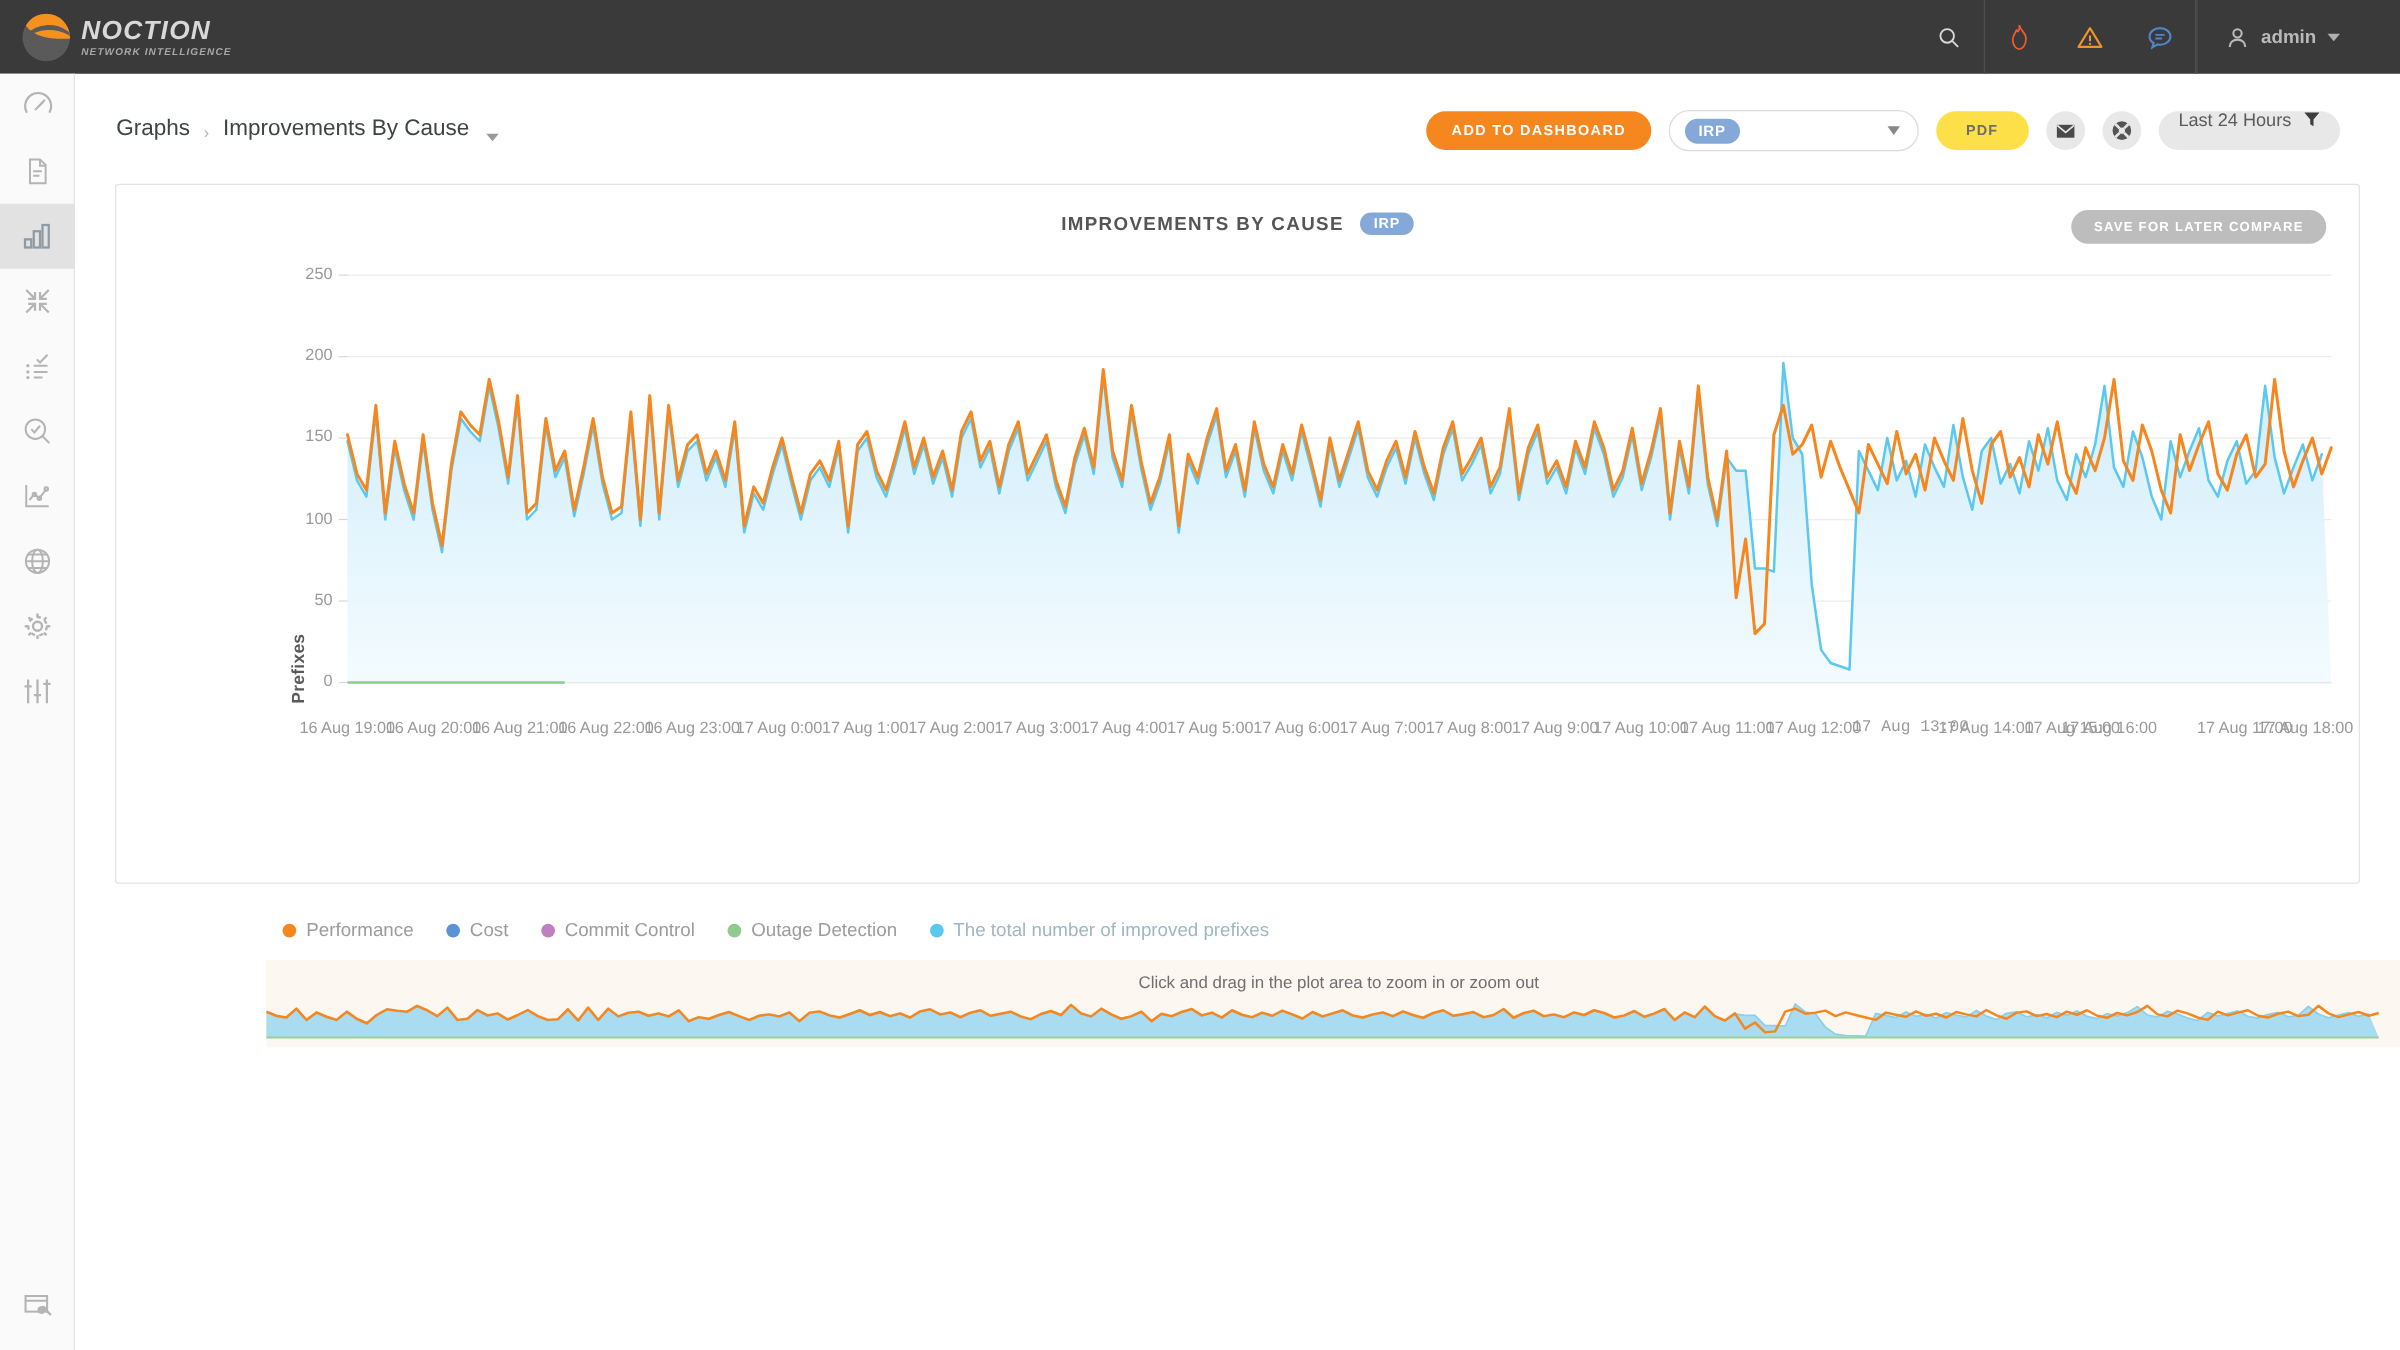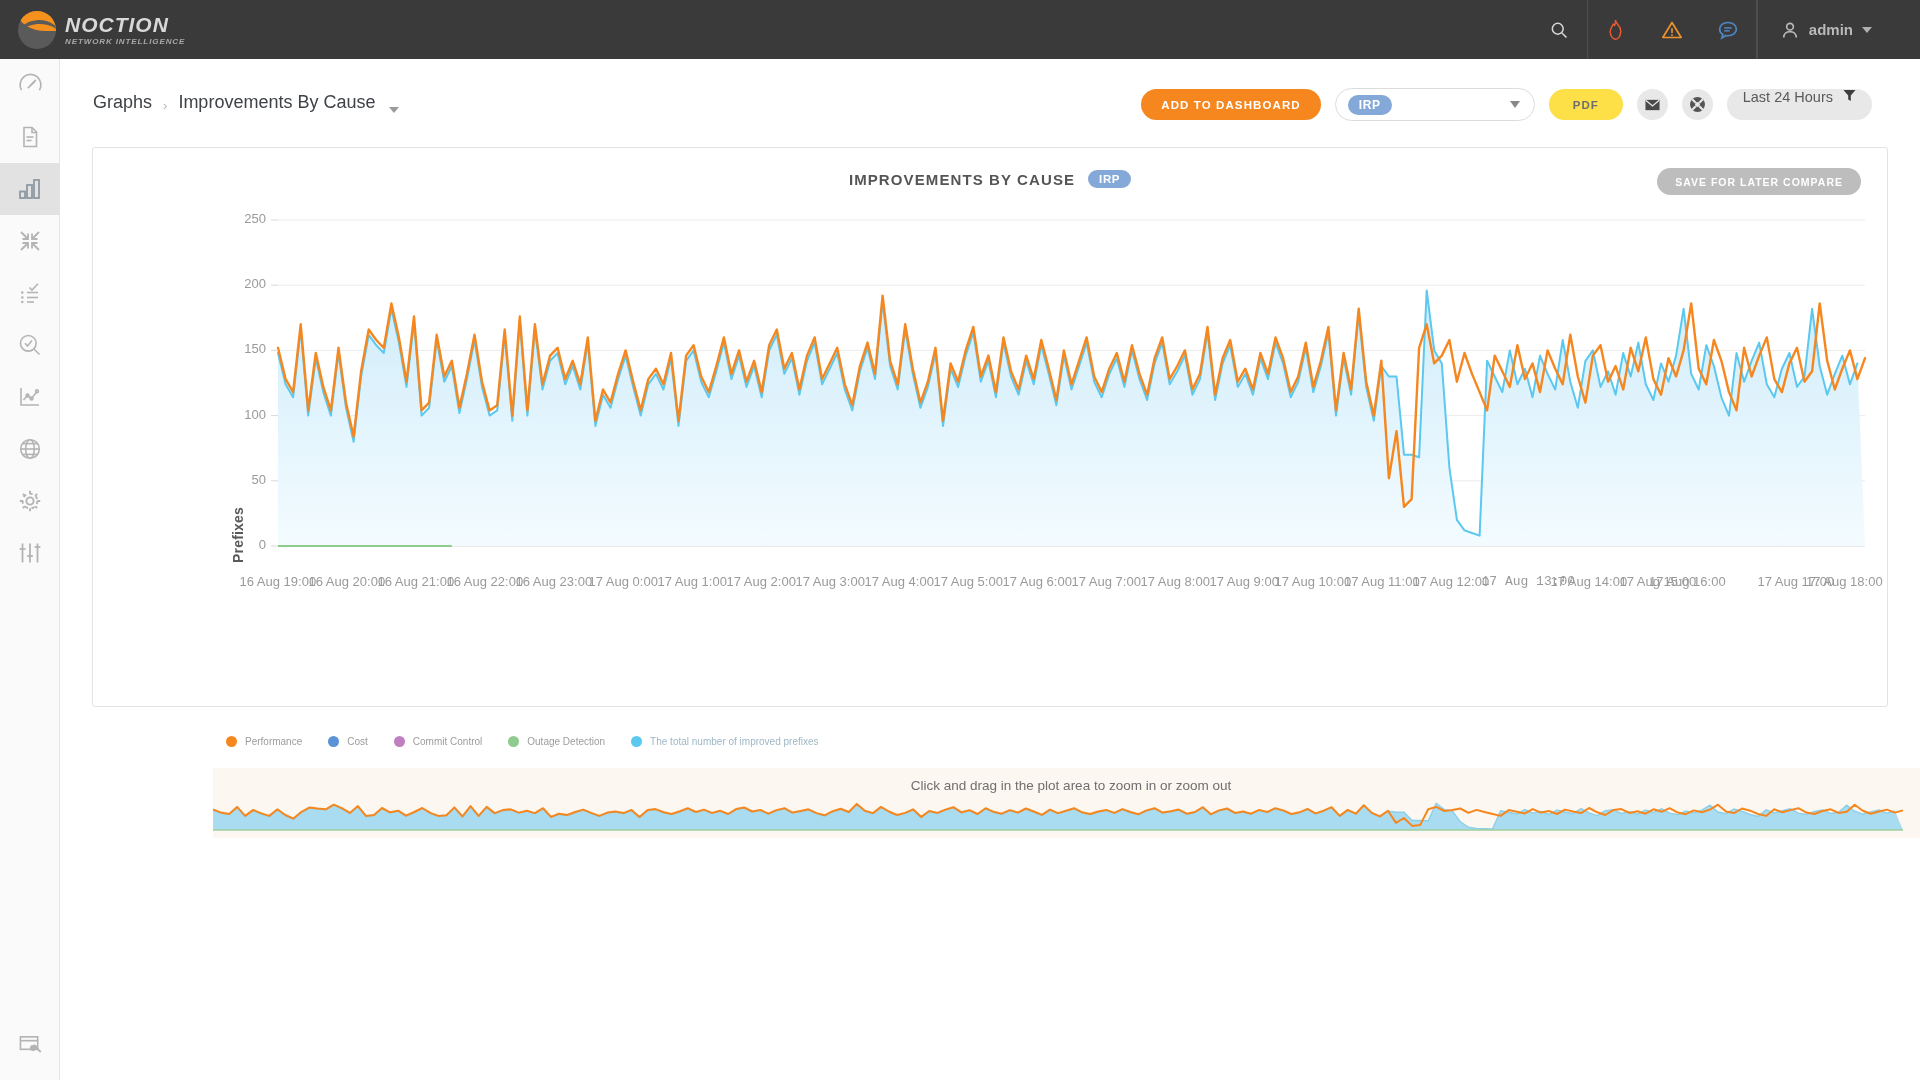--- a/index.html
+++ b/index.html
@@ -79,21 +79,21 @@
      height:27px; padding:0 18px; display:flex; align-items:center; font-size:10.5px; font-weight:bold;
      letter-spacing:1px;}
 
   .plot{ position:absolute; left:0; top:60px; width:1796px; height:440px; }
   .ylab{ position:absolute; left:137px; top:355px; transform:rotate(-90deg); transform-origin:0 0;
      font-size:14px; color:#5a5a5a; font-weight:bold; letter-spacing:.2px; white-space:nowrap;}
   .ytick{ position:absolute; font-size:13px; color:#9a9a9a; text-align:right; width:40px; }
   .xtick{ position:absolute; font-size:13px; color:#9a9a9a; white-space:nowrap; top:0; }
 
   .legend{ position:absolute; left:133px; top:588px; display:flex; align-items:center; gap:26px; }
-  .lg{ display:flex; align-items:center; gap:8px; font-size:10px; color:#9c9c9c; }
+  .lg{ display:flex; align-items:center; gap:8px; font-size:15px; color:#9c9c9c; }
   .dot{ width:11px;height:11px;border-radius:50%; }
 
   .navi{ position:absolute; left:120px; top:620px; width:1716px; height:70px; background:#fdf7f1; }
   .navi-hint{ position:absolute; left:0; top:10px; width:100%; text-align:center;
      font-size:13.5px; color:#6f6f6f;}
 </style>
 </head>
 <body>
 
 <div class="topbar">

